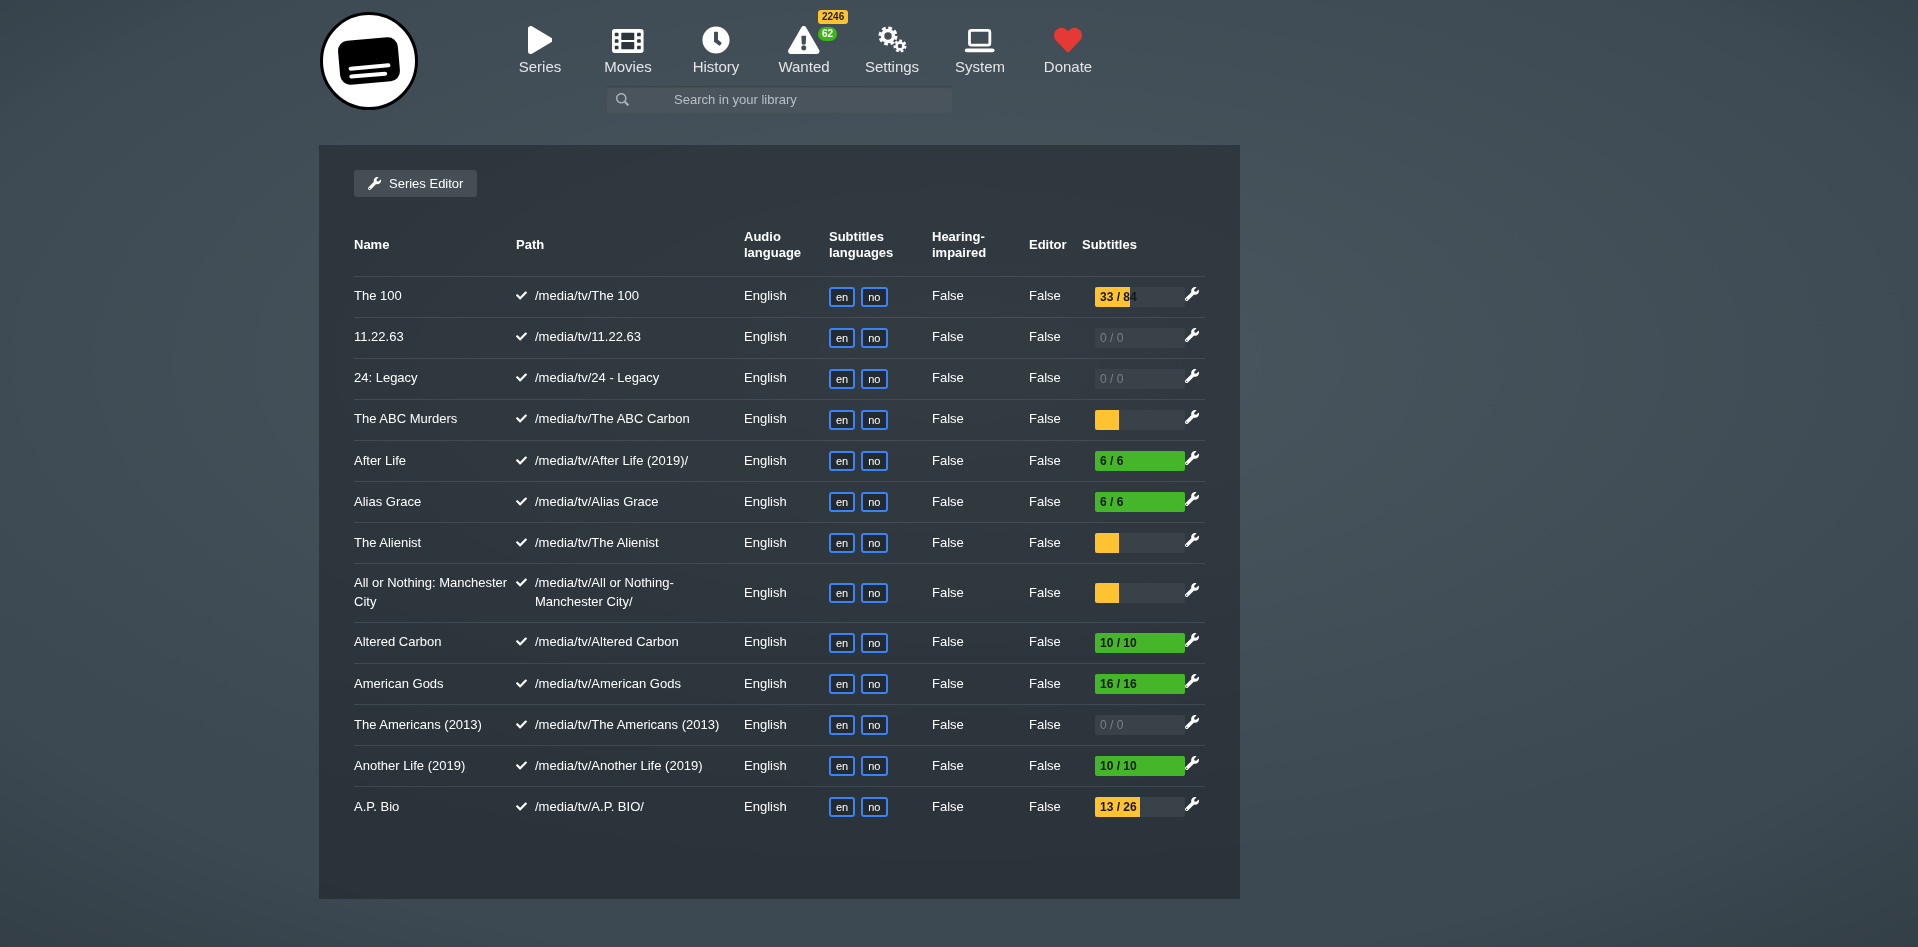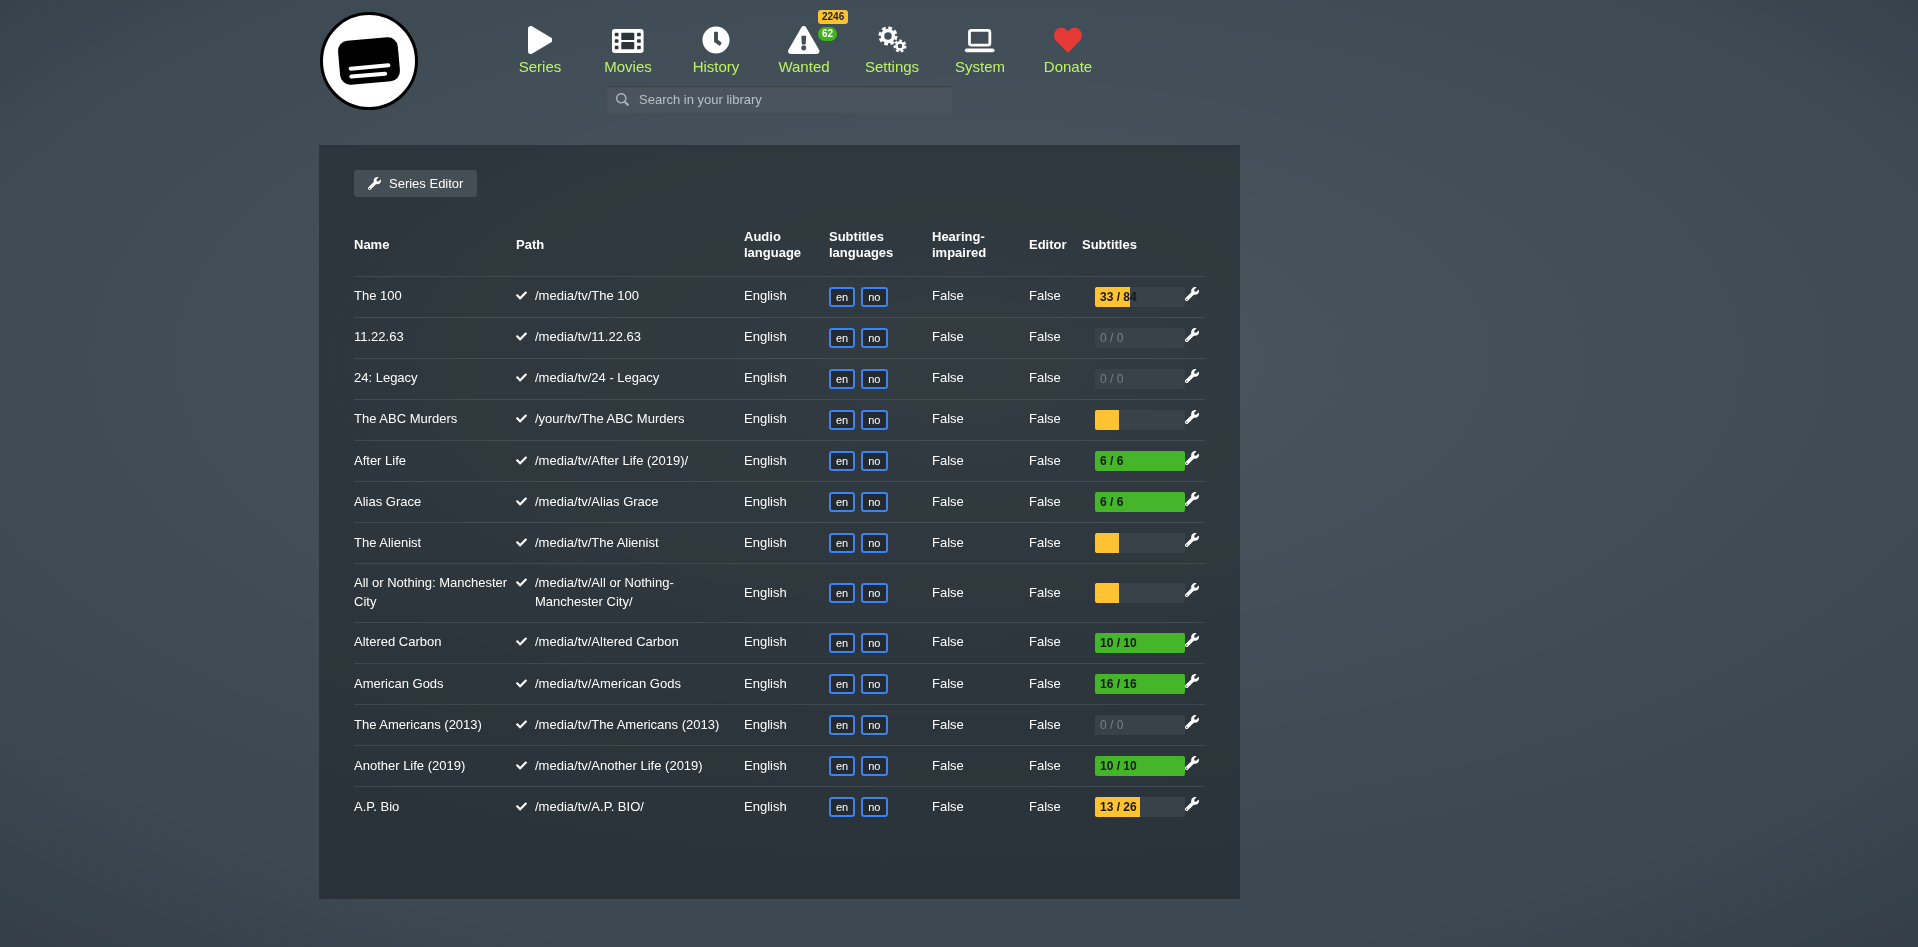--- a/index.html
+++ b/index.html
@@ -16,29 +16,29 @@
   .logo{position:absolute;left:320px;top:12px;width:98px;height:98px;border-radius:50%;
     background:#fff;border:3px solid #000;box-sizing:border-box;
     display:flex;align-items:center;justify-content:center;}
   .logo-card{width:60px;height:44px;background:#000;border-radius:10px;position:relative;transform:rotate(-5deg);}
   .logo-card::before{content:"";position:absolute;left:9px;right:9px;bottom:14px;height:4px;background:#fff;border-radius:2px;}
   .logo-card::after{content:"";position:absolute;left:9px;right:13px;bottom:6px;height:4px;background:#fff;border-radius:2px;}
   .nav{position:absolute;left:496px;top:14px;display:flex;}
   .nav-item{width:88px;display:flex;flex-direction:column;align-items:center;cursor:pointer;position:relative;padding-top:6px;justify-content:flex-end;}
   .nav-icon{height:34px;display:flex;align-items:flex-end;justify-content:center;}
   .nav-icon svg{height:28px;width:auto;fill:#fff;display:block;}
-  .nav-label{font-size:15px;margin-top:4px;color:#bef264;}
+  .nav-label{font-size:15px;margin-top:4px;color:#e5e5e5;}
   .nav-badges{position:absolute;left:calc(50% + 14px);top:-4px;display:flex;flex-direction:column;align-items:flex-start;gap:3px;}
   .nbadge{font-size:10px;font-weight:bold;padding:2px 4px;border-radius:3px;line-height:1;}
   .nbadge.warn{background:var(--badge-warning,#ffc230);color:#212529;}
   .nbadge.succ{background:var(--badge-success,#3fb618);color:#fff;border-radius:7px;}
   .heart-icon svg{fill:var(--donate-heart,#e53935);}
   .search-wrap{position:absolute;left:606px;top:86px;width:347px;height:27px;background:#4a545c;
     border-radius:3px;display:flex;align-items:center;padding:0 10px;box-sizing:border-box;
-    box-shadow:inset 0 1px 2px rgba(0,0,0,0.25);}
+    box-shadow:inset 0 1px 2px rgba(0,0,0,0.25);gap:35px;}
   .search-wrap svg{height:13px;width:13px;fill:#aab2b8;flex:none;margin-right:8px;}
   .search-wrap input{flex:1;background:transparent;border:none;outline:none;color:#dfe3e6;font-size:13px;
     font-family:"Liberation Sans",sans-serif;}
   .search-wrap input::placeholder{color:#b9c0c5;}
   
   .panel{position:absolute;left:319px;top:145px;width:921px;height:754px;box-sizing:border-box;
     background:rgba(16,22,25,0.42);padding:25px 35px 0;overflow:hidden;}
   .editor-btn{display:inline-flex;align-items:center;gap:8px;height:27px;padding:0 14px;
     background:#454e54;color:#fff;font-size:13px;border:none;border-radius:3px;cursor:pointer;
     font-family:"Liberation Sans",sans-serif;}
@@ -290,21 +290,21 @@
   </tr>
         <tr>
     <td><span class="f-name">The ABC Murders</span></td>
     <td>
       <span class="path-wrap">
         <span class="check">
           <svg viewBox="0 0 512 512">
                   <path d="M173.9 439.4 7.5 273c-10-10-10-26.2 0-36.2l36.2-36.2c10-10 26.2-10 36.2 0L192 312.7 432.1 72.6c10-10 26.2-10 36.2 0l36.2 36.2c10 10 10 26.2 0 36.2l-294.4 294.4c-10 10-26.2 10-36.2 0z"></path>
                 </svg>
         </span>
-        <span class="f-path">/your/tv/The ABC Murders</span>
+        <span class="f-path">/media/tv/The ABC Carbon</span>
       </span>
     </td>
     <td><span class="f-audio">English</span></td>
     <td>
       <span class="lang-badge">en</span><span class="lang-badge">no</span>
     </td>
     <td><span class="f-hi">False</span></td>
     <td><span class="f-forced">False</span></td>
     <td>
       <div class="progress">

